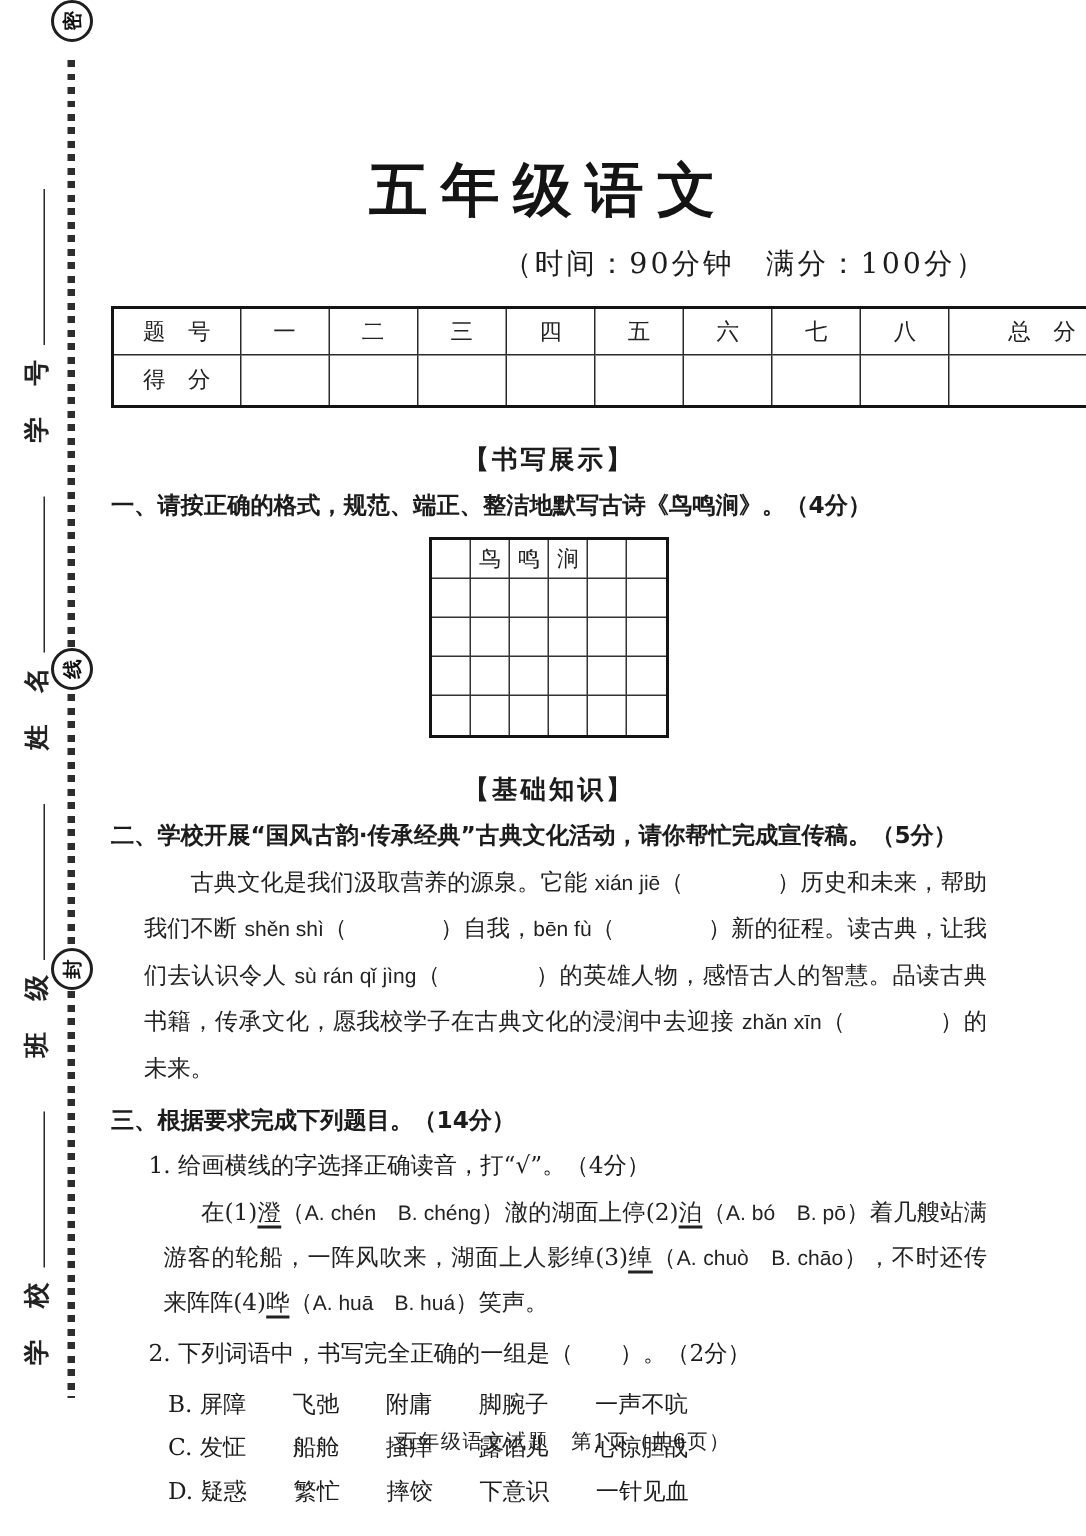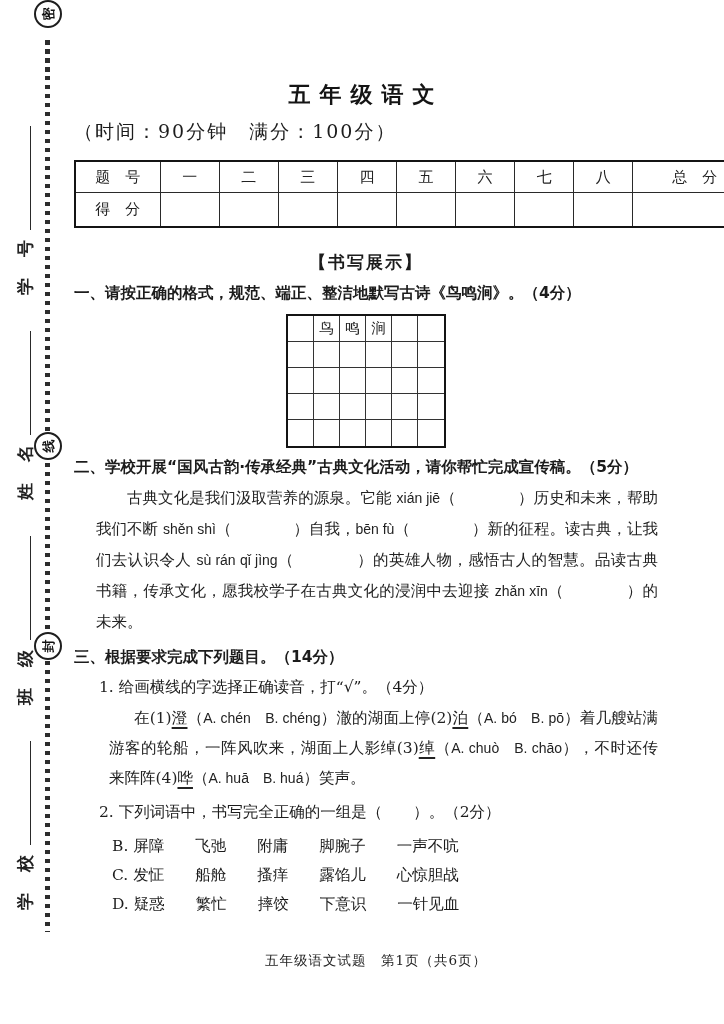--- a/index.html
+++ b/index.html
@@ -31,22 +31,22 @@
     font-size:13px;font-weight:700;color:#111;z-index:2;
   }
   .stamp span{display:block;transform:rotate(-90deg);}
   .stamp:nth-of-type(1){top:236px;}
   .stamp:nth-of-type(2){top:432px;}
   .stamp:nth-of-type(3){top:632px;}
 
   
   .main{position:absolute;left:74px;top:0;width:584px;}
   .bold{font-family:"DejaVu Sans","Liberation Sans",sans-serif;font-weight:700;}
-  .title{margin-top:80px;text-align:center;font-size:22px;letter-spacing:9px;color:#141414;}
-  .subtitle{margin-top:9px;text-align:left;font-size:19px;letter-spacing:2px;}
+  .title{margin-top:100px;text-align:center;font-size:39px;letter-spacing:9px;color:#141414;}
+  .subtitle{margin-top:9px;text-align:right;font-size:19px;letter-spacing:2px;}
 
   table.score{border-collapse:collapse;table-layout:fixed;margin-top:15px;width:684px;
     border:2.5px solid #141414;}
   table.score td{border:1.2px solid #2a2a2a;text-align:center;vertical-align:middle;
     font-size:15px;padding:0;color:#222;}
   table.score tr:nth-child(1) td{height:30px;}
   table.score tr:nth-child(2) td{height:33px;}
 
   .sec{margin-top:23px;text-align:center;font-size:17px;letter-spacing:2px;}
   .qhead{margin-top:8px;font-size:15.5px;line-height:22px;}
@@ -160,20 +160,21 @@
         <div class="poem-cell"></div>
         <div class="poem-cell last-col"></div>
         <div class="poem-cell last-row"></div>
         <div class="poem-cell last-row"></div>
         <div class="poem-cell last-row"></div>
         <div class="poem-cell last-row"></div>
         <div class="poem-cell last-row"></div>
         <div class="poem-cell last-col last-row"></div>
       </div>
 
+    <div class="sec bold">【基础知识】</div>
     <div class="qhead bold">二、学校开展“国风古韵·传承经典”古典文化活动，请你帮忙完成宣传稿。（5分）</div>
     <div class="para q2para" id="q2-para"><span>古典文化是我们汲取营养的源泉。它能 </span><span class="py">xián jiē</span><span>（　　　　）历史和未来，帮助我们不断 </span><span class="py">shěn shì</span><span>（　　　　）自我，</span><span class="py">bēn fù</span><span>（　　　　）新的征程。读古典，让我们去认识令人 </span><span class="py">sù rán qǐ jìng</span><span>（　　　　）的英雄人物，感悟古人的智慧。品读古典书籍，传承文化，愿我校学子在古典文化的浸润中去迎接 </span><span class="py">zhǎn xīn</span><span>（　　　　）的未来。</span></div>
 
     <div class="qhead bold">三、根据要求完成下列题目。（14分）</div>
     <div class="subq">1. 给画横线的字选择正确读音，打“√”。（4分）</div>
     <div class="para q31para" id="q31-para"><span>在(1)</span><span class="uchar">澄</span><span>（</span><span class="py">A. chén　B. chéng</span><span>）澈的湖面上停(2)</span><span class="uchar">泊</span><span>（</span><span class="py">A. bó　B. pō</span><span>）着几艘站满游客的轮船，一阵风吹来，湖面上人影绰(3)</span><span class="uchar">绰</span><span>（</span><span class="py">A. chuò　B. chāo</span><span>），不时还传来阵阵(4)</span><span class="uchar">哗</span><span>（</span><span class="py">A. huā　B. huá</span><span>）笑声。</span></div>
     <div class="subq">2. 下列词语中，书写完全正确的一组是（　　）。（2分）</div>
     <div class="options" id="options">
         <div>B. 屏障　　飞弛　　附庸　　脚腕子　　一声不吭</div>
         <div>C. 发怔　　船舱　　搔痒　　露馅儿　　心惊胆战</div>

